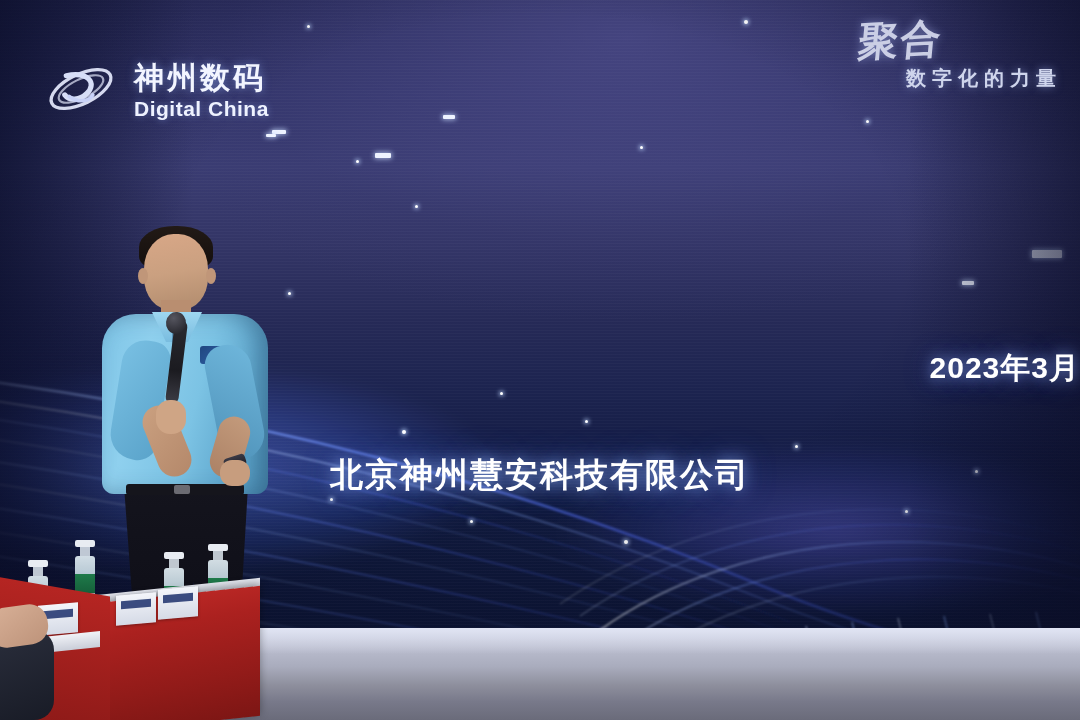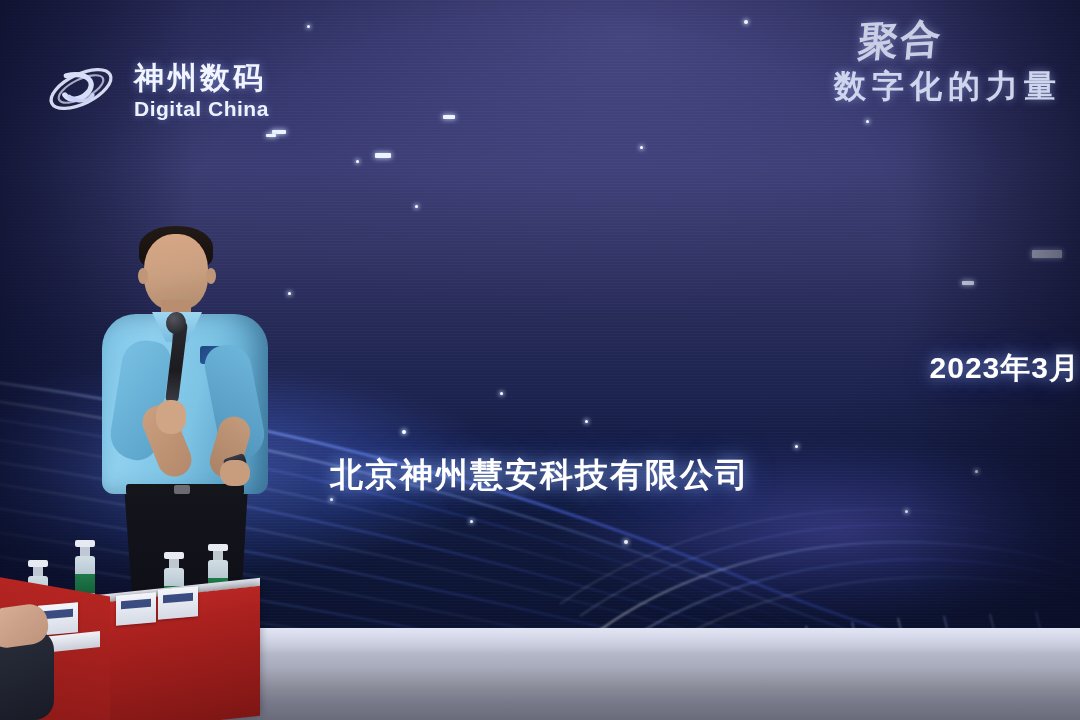--- a/index.html
+++ b/index.html
@@ -74,21 +74,21 @@
     position:absolute;right:18px;top:16px;text-align:right;width:330px;
   }
   .campaign-cal{
     font-size:40px;font-weight:700;color:#d8dcf0;letter-spacing:2px;
     font-family:"DejaVu Serif","Liberation Serif",serif;
     transform:skewX(-8deg) rotate(-3deg);
     text-shadow:0 0 10px rgba(180,195,255,.55);
     opacity:.92;margin-right:120px;
   }
   .campaign-sub{
-    font-size:32px;font-weight:700;color:#cfd5ec;letter-spacing:6px;margin-top:-6px;
+    font-size:20px;font-weight:700;color:#cfd5ec;letter-spacing:6px;margin-top:-6px;
     text-shadow:0 0 9px rgba(170,190,255,.5);
     font-family:"DejaVu Sans","Liberation Sans",sans-serif;
   }
 
   .slide-title{
     position:absolute;left:0;right:0;top:180px;text-align:center;
     font-size:49px;font-weight:700;color:#ffffff;letter-spacing:3px;
     text-shadow:0 0 18px rgba(140,175,255,.75), 0 0 40px rgba(90,120,255,.45), 0 2px 3px rgba(0,0,0,.5);
   }
   .slide-date{

